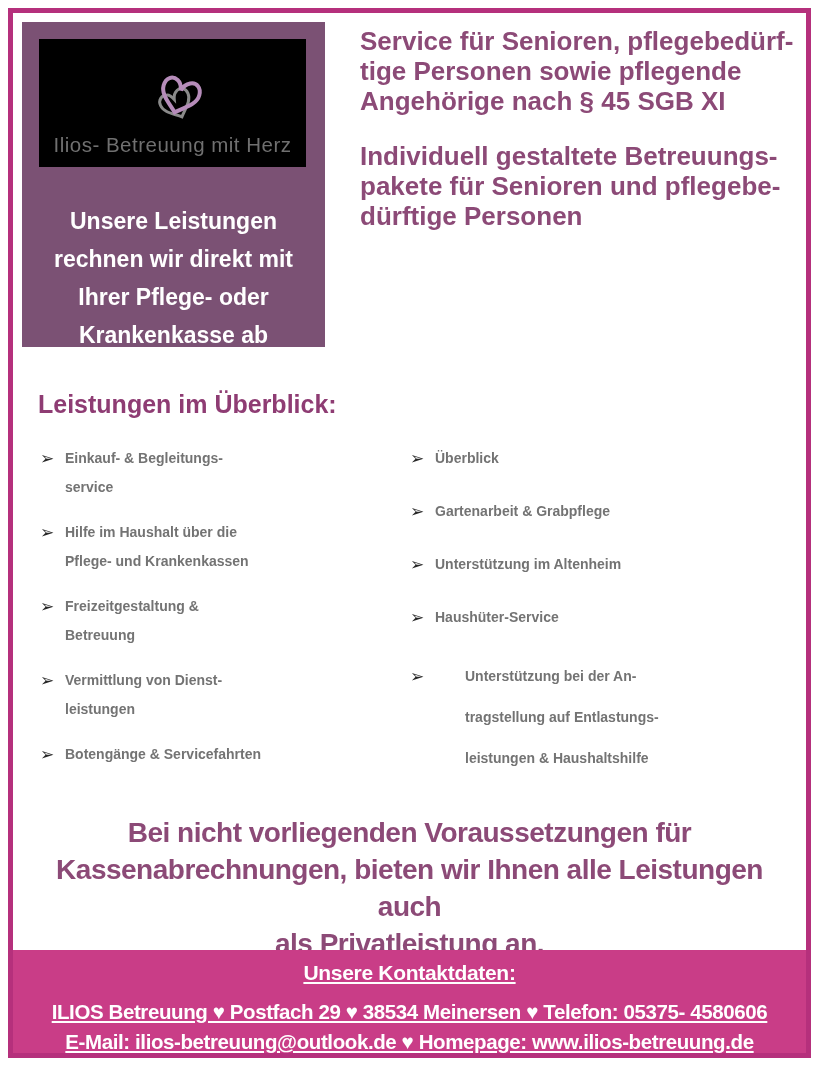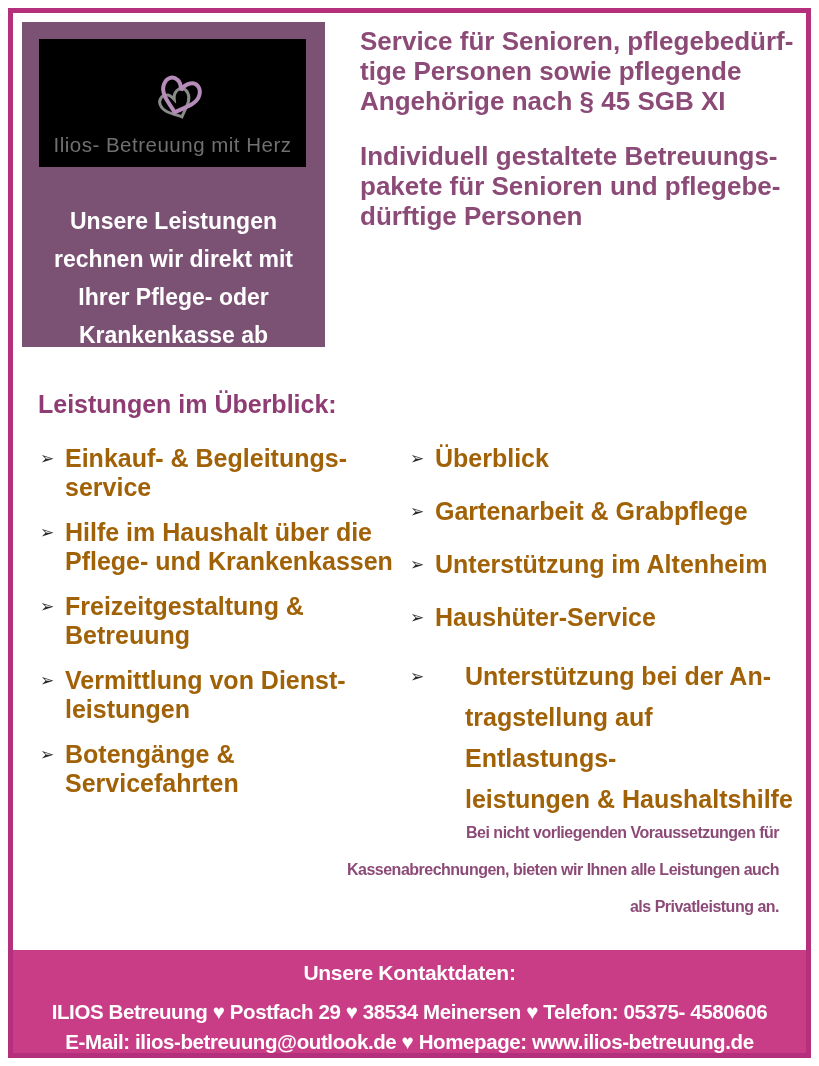--- a/index.html
+++ b/index.html
@@ -53,39 +53,39 @@
   .col { list-style:none; margin:0; padding:0; position:absolute; top:444px; }
   .col-left  { left:40px;  width:365px; }
   .col-right { left:410px; width:395px; }
   .col li { display:flex; align-items:flex-start; margin-bottom:16px; }
   .col-right li { margin-bottom:24px; }
   .arrow {
     flex:0 0 25px; font-family:"DejaVu Sans",sans-serif;
     font-size:17px; line-height:29px; color:#262626;
   }
   .item-text {
-    color:#a16207; font-size:25px; line-height:29px; font-weight:bold;
+    color:#737373; font-size:14px; line-height:29px; font-weight:bold;
     white-space:pre-line;
   }
   .col-right li:last-child .item-text { line-height:41px;margin-left:30px; }
   .col-right li:last-child .arrow { line-height:41px; }
 
   
   .private-note {
     position:absolute; left:40px; top:814px; width:739px;
-    text-align:right; color:#8c4a77; font-size:16px; line-height:37px;
+    text-align:center; color:#8c4a77; font-size:28px; line-height:37px;
     font-weight:bold; letter-spacing:-0.5px; white-space:pre-line;
   }
 
   
   .footer {
     position:absolute; left:13px; top:950px; width:793px; height:103px;
     background:#c93d87; color:#ffffff; text-align:center;
     display:flex; flex-direction:column; align-items:center;
-    box-sizing:border-box; padding-top:11px; z-index:2;
+    box-sizing:border-box; padding-top:11px; z-index:2;text-decoration:underline;
   }
   .footer-heading {
     font-size:21px; font-weight:bold; letter-spacing:-0.3px;
     margin-bottom:12px;
   }
   .footer-line {
     font-size:20.5px; font-weight:bold; letter-spacing:-0.4px;
     line-height:30px; white-space:nowrap;
   }
 </style>

